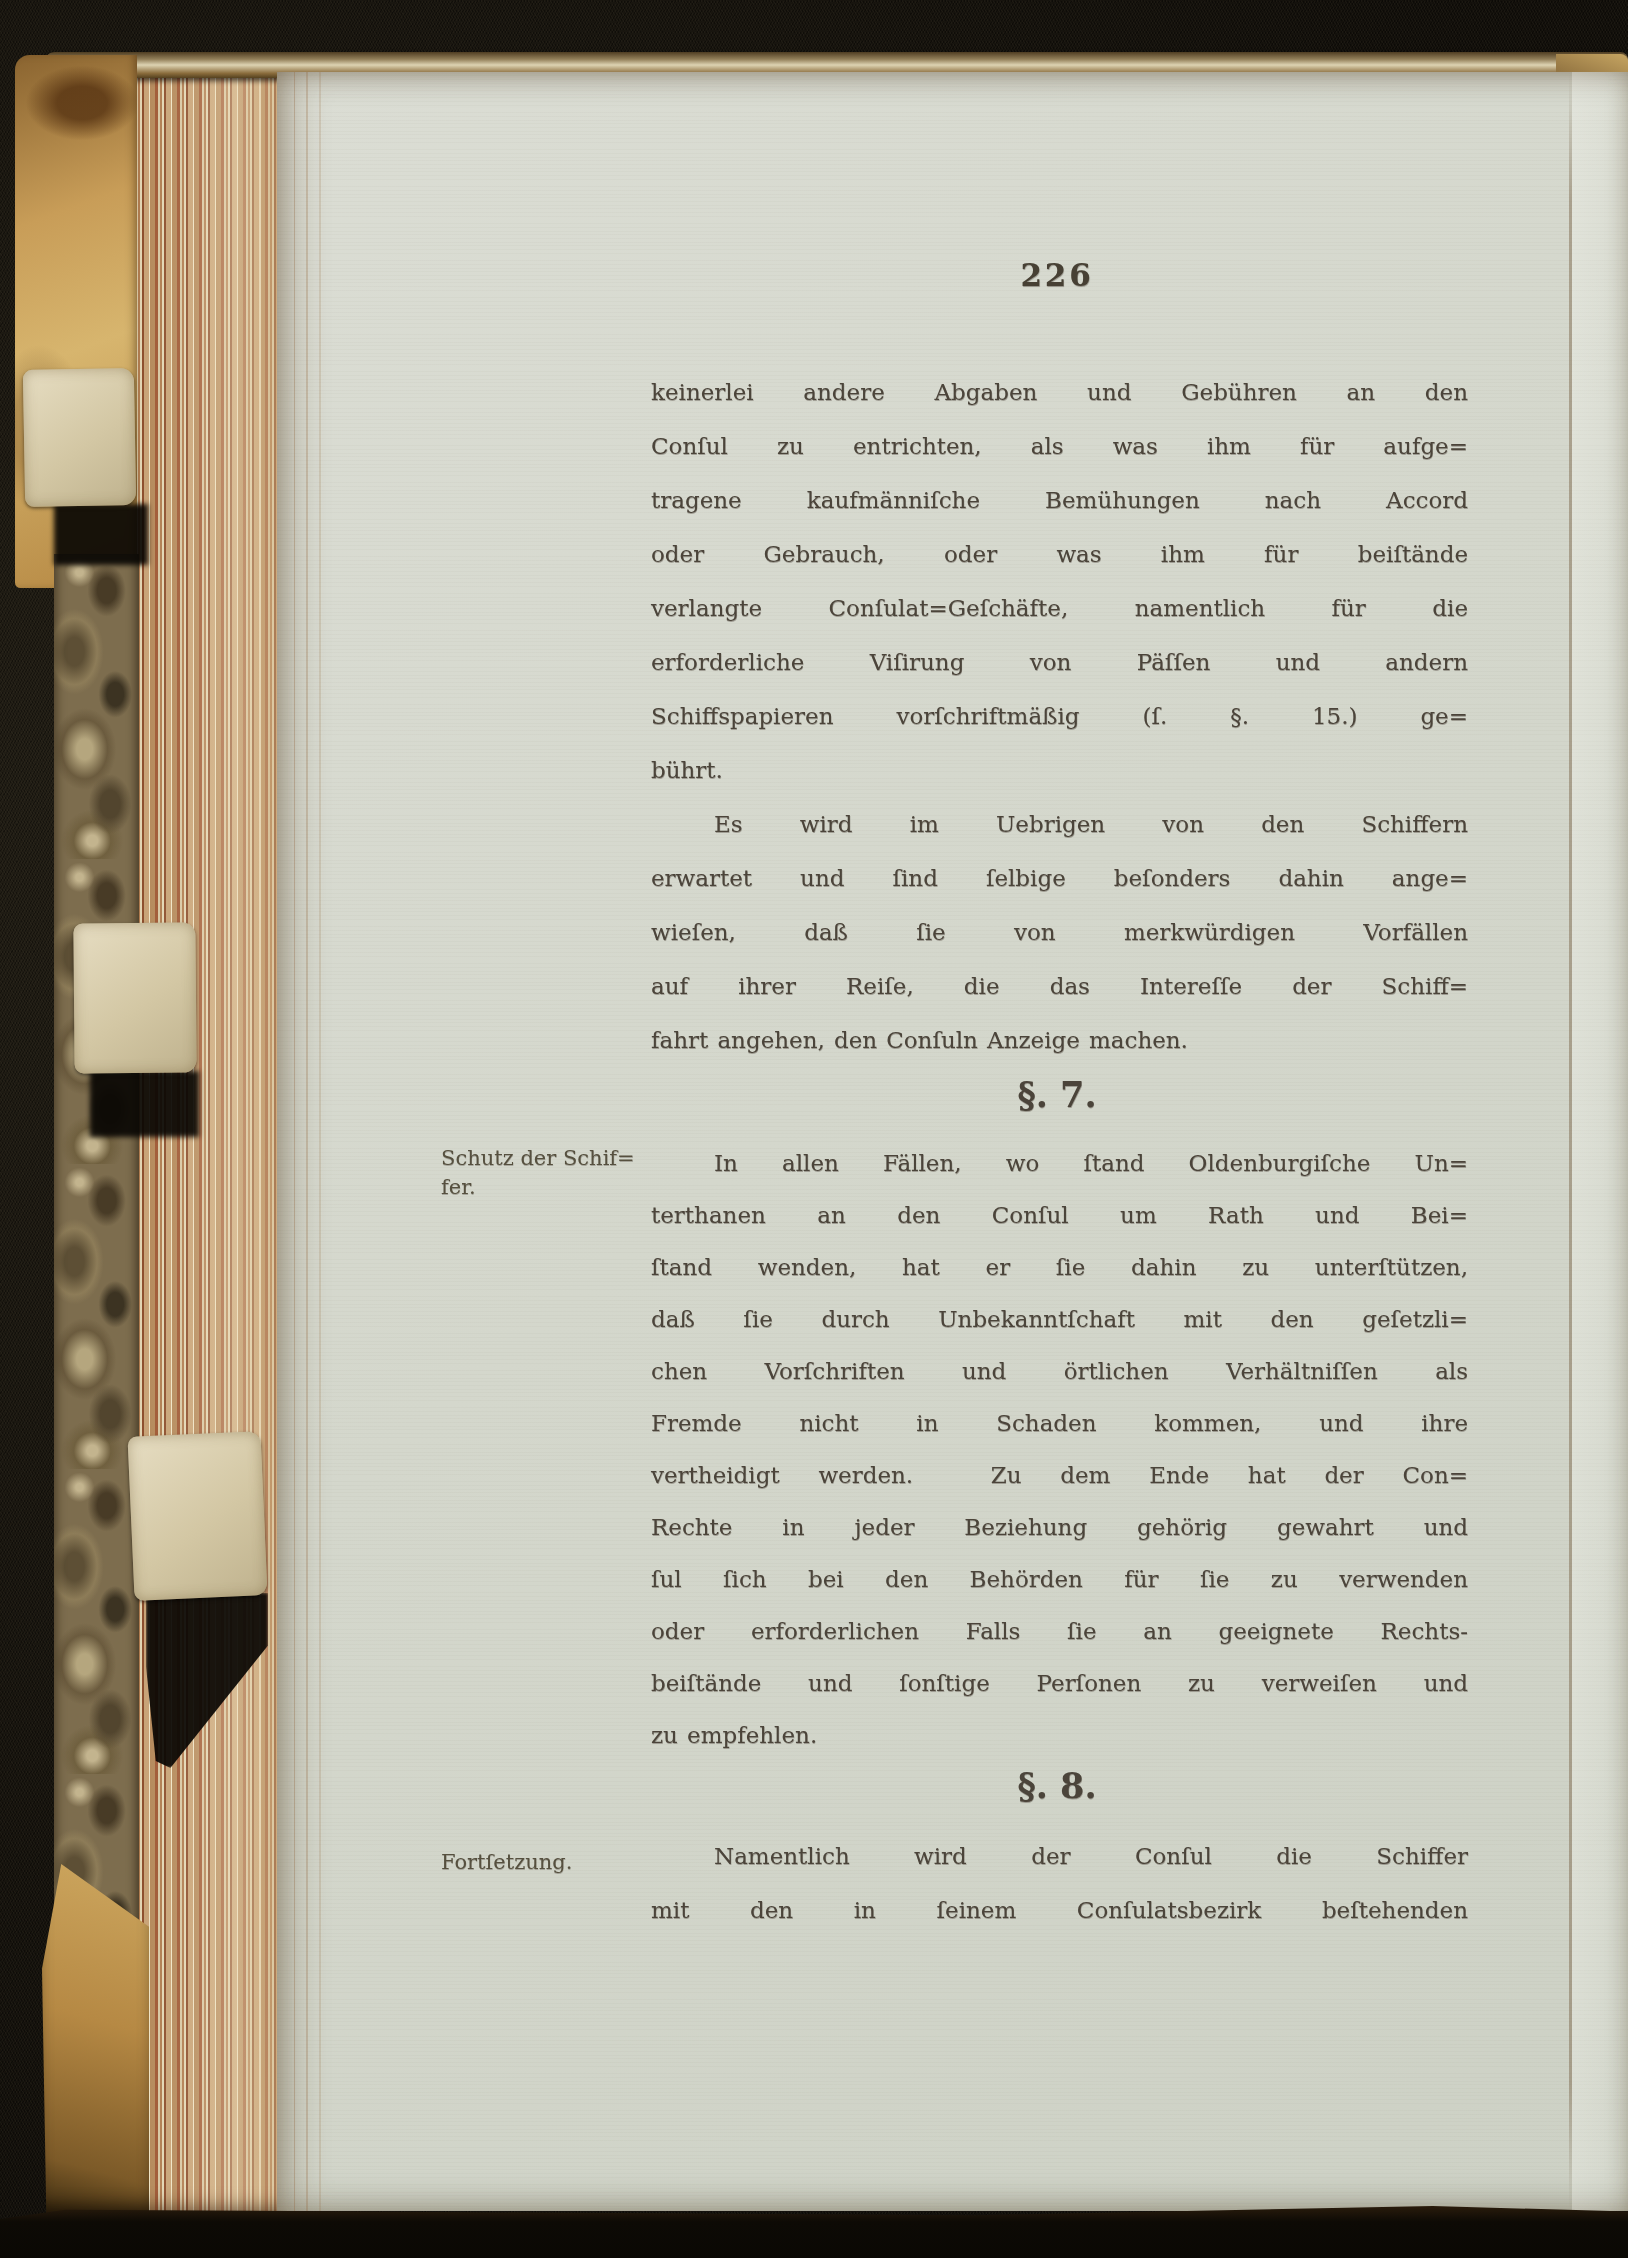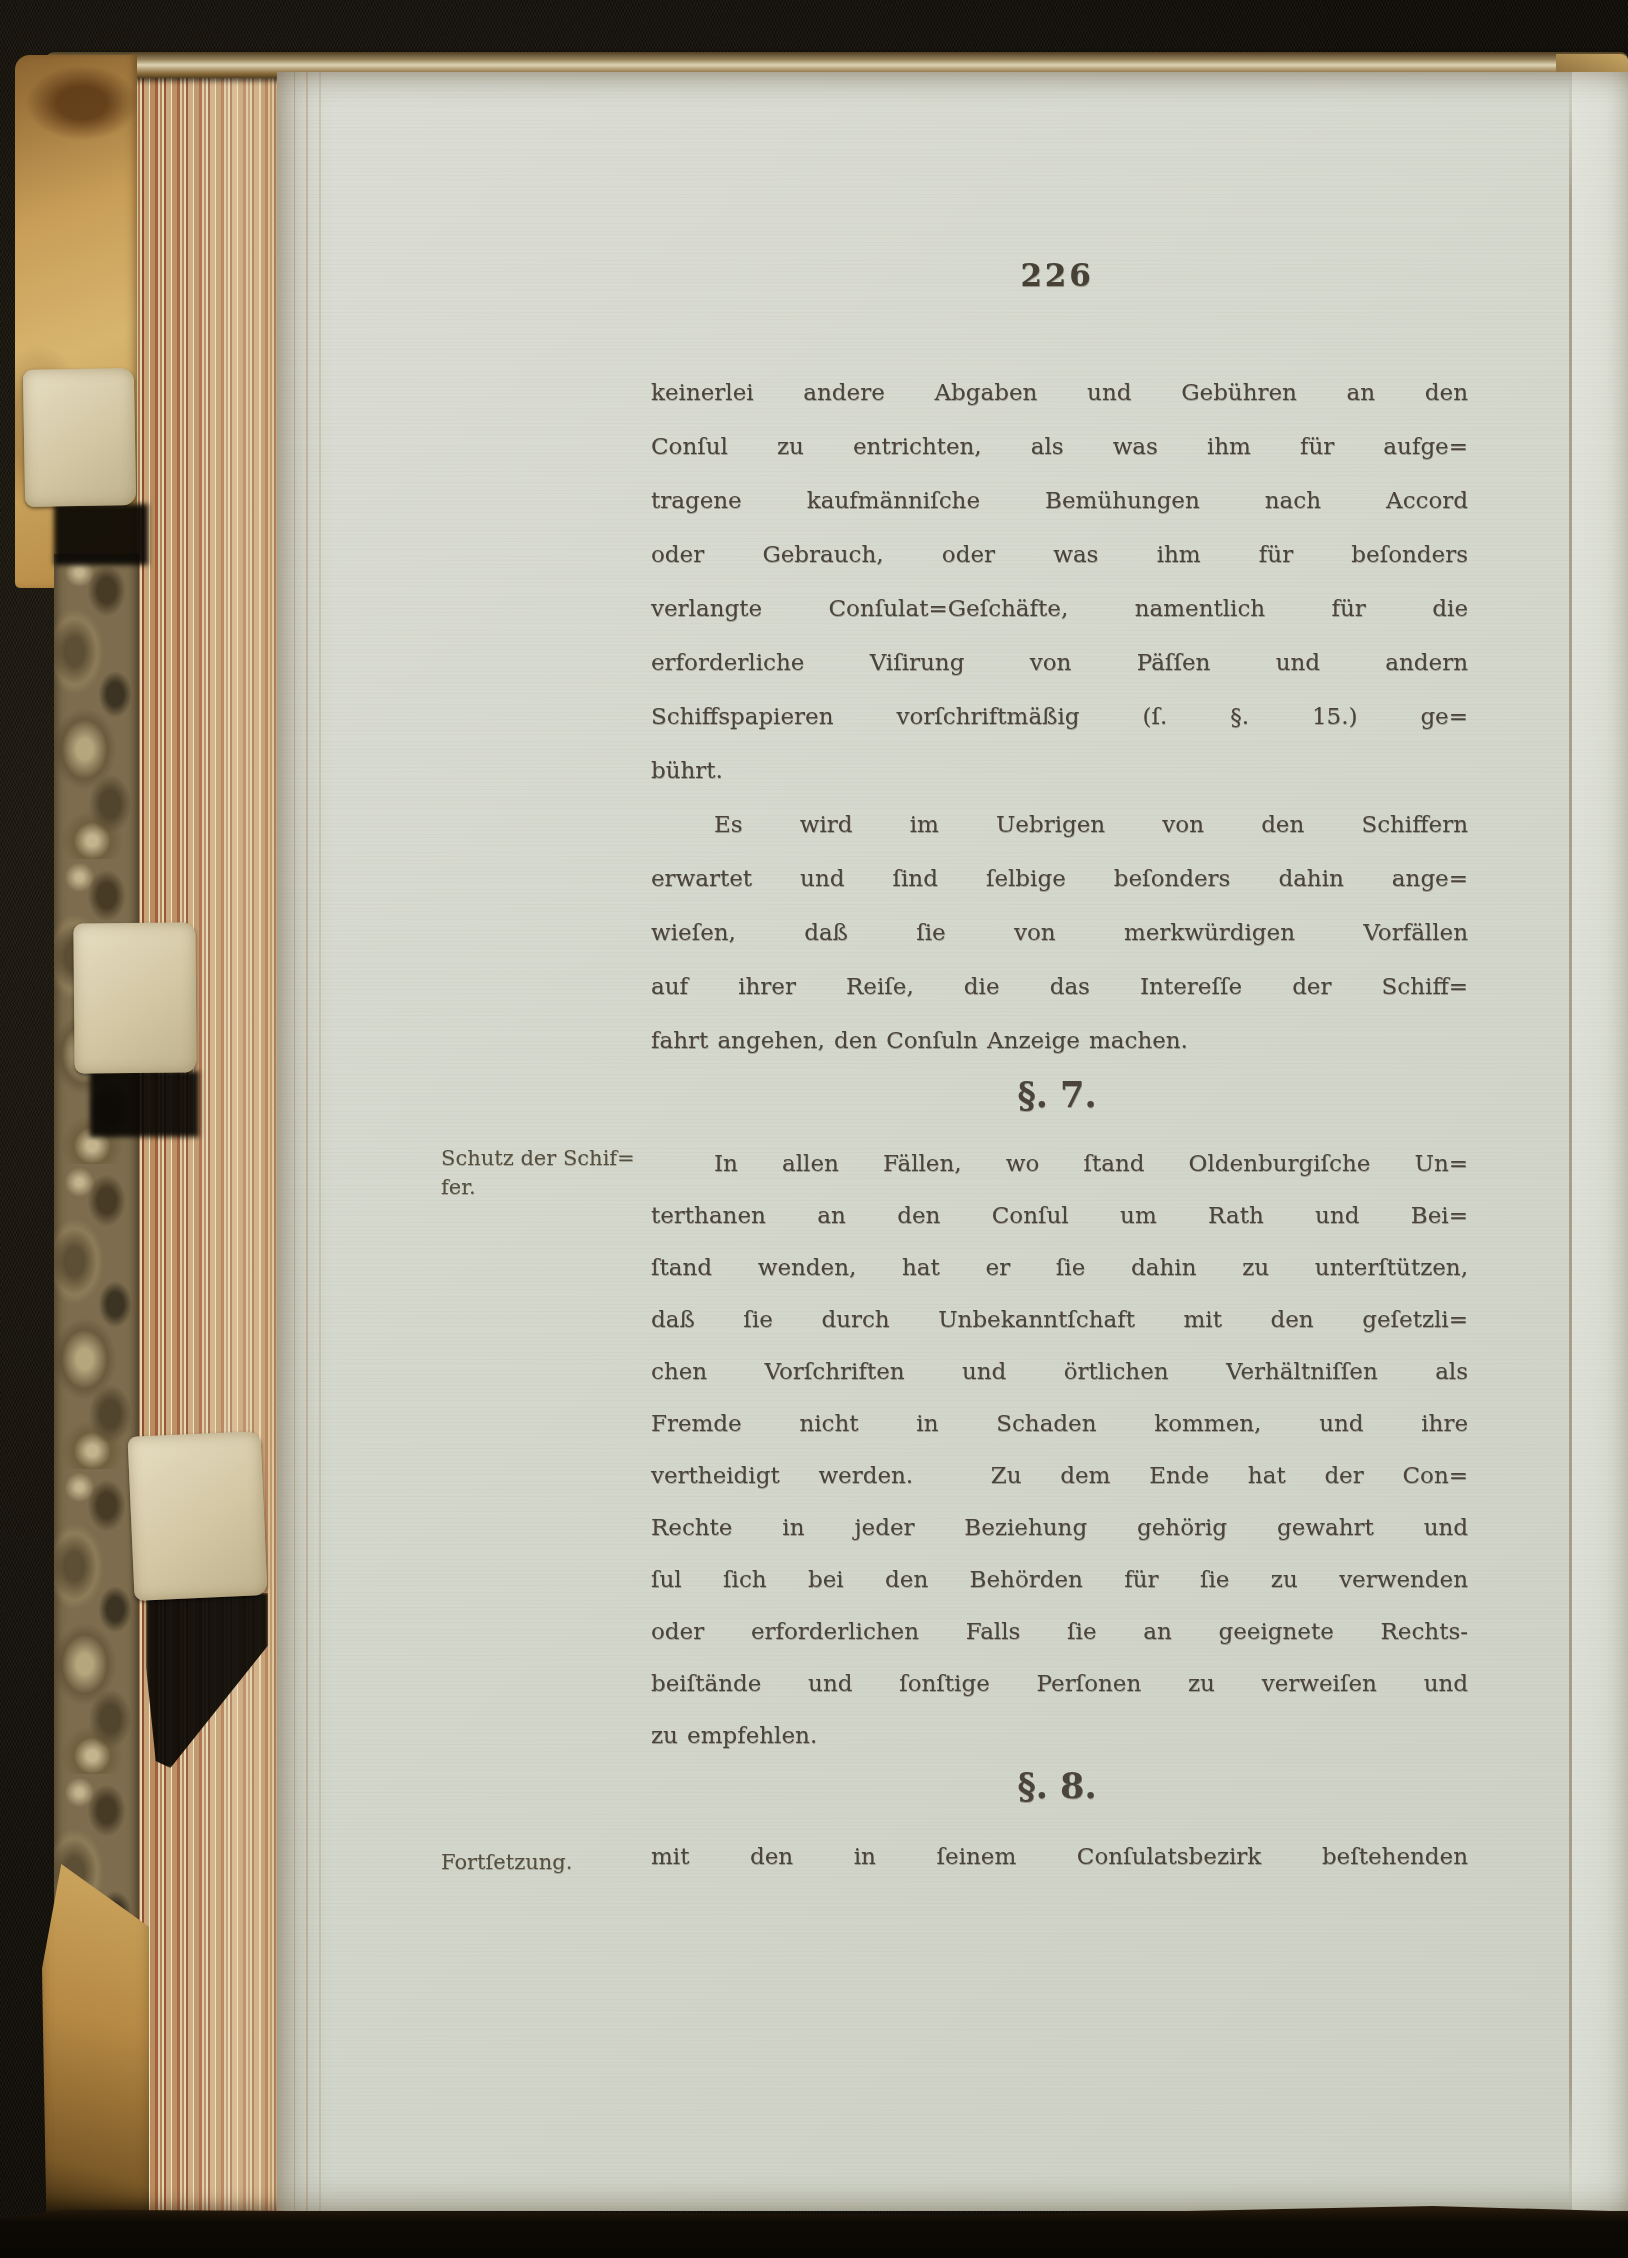--- a/index.html
+++ b/index.html
@@ -174,21 +174,21 @@
     <div class="abs hairline hl3"></div>
     <div class="abs crease"></div>
     <div class="abs next-edge"></div>
 
     <div class="abs page-number">226</div>
 
     <div class="abs para para1">
         <div class="text-line j">keinerlei andere Abgaben und Gebühren an den</div>
         <div class="text-line j">Conſul zu entrichten, als was ihm für aufge=</div>
         <div class="text-line j">tragene kaufmänniſche Bemühungen nach Accord</div>
-        <div class="text-line j">oder Gebrauch, oder was ihm für beſonders</div>
+        <div class="text-line j">oder Gebrauch, oder was ihm für beiſtände</div>
         <div class="text-line j">verlangte Conſulat=Geſchäfte, namentlich für die</div>
         <div class="text-line j">erforderliche Viſirung von Päſſen und andern</div>
         <div class="text-line j">Schiffspapieren vorſchriftmäßig (ſ. §. 15.) ge=</div>
         <div class="text-line">bührt.</div>
         <div class="text-line j ind">Es wird im Uebrigen von den Schiffern</div>
         <div class="text-line j">erwartet und ſind ſelbige beſonders dahin ange=</div>
         <div class="text-line j">wieſen, daß ſie von merkwürdigen Vorfällen</div>
         <div class="text-line j">auf ihrer Reiſe, die das Intereſſe der Schiff=</div>
         <div class="text-line">fahrt angehen, den Conſuln Anzeige machen.</div>
       </div>
@@ -215,19 +215,20 @@
         <div class="text-line">zu empfehlen.</div>
       </div>
 
     <div class="abs heading h8">§. 8.</div>
 
     <div class="abs mnote note8">
       <div>Fortſetzung.</div>
     </div>
 
     <div class="abs para para8">
+        <div class="text-line j ind">Namentlich wird der Conſul die Schiffer</div>
         <div class="text-line j">mit den in ſeinem Conſulatsbezirk beſtehenden</div>
       </div>
   </div>
 
   <div class="abs bottom-shadow"></div>
 </div>
 
 
 </body></html>

